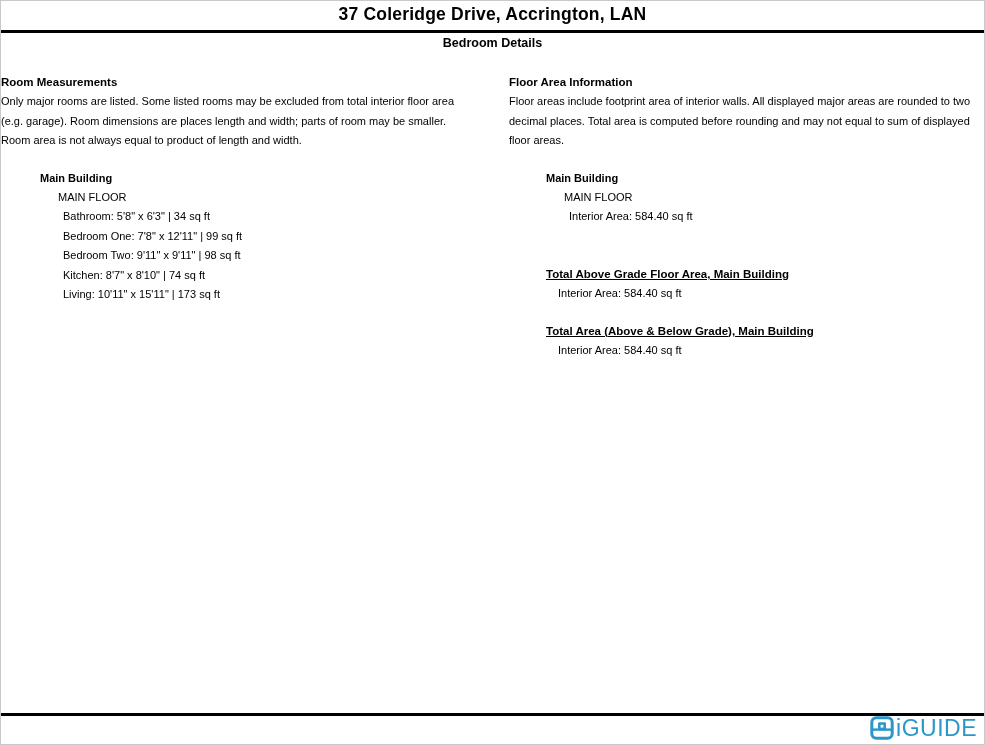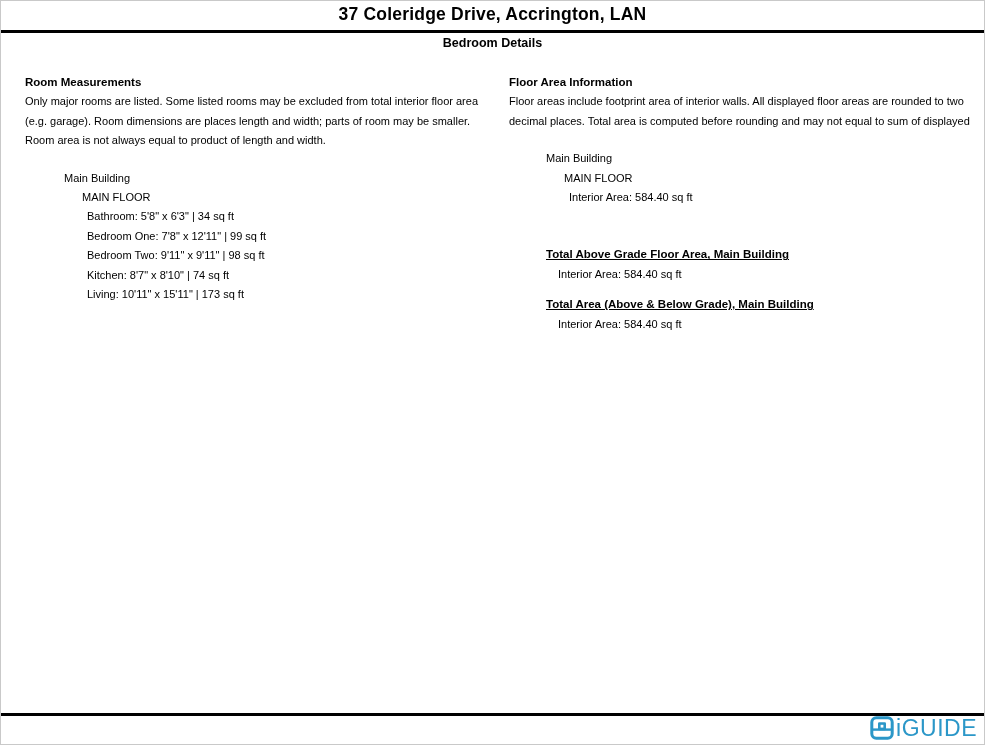--- a/index.html
+++ b/index.html
@@ -26,36 +26,36 @@
   }
   .doc-subtitle {
     position:absolute; top:35px; left:0; right:0;
     text-align:center;
     font-size:12.5px; font-weight:bold;
   }
   .col {
     position:absolute; top:72px;
     font-size:11px; line-height:19.4px;
   }
-  .col-left  { left:24px;  width:481px; }
+  .col-left  { left:0;  width:481px; }
   .col-right { left:508px; width:477px; }
   .section-heading {
     font-size:11.5px; font-weight:bold;
   }
   .desc-line { white-space:nowrap; }
   .building-block { margin-top:18px; }
-  .building-name { font-weight:normal; }
+  .building-name { font-weight:bold; }
   .lc-building   { margin-left:39px; }
   .lc-floor      { margin-left:57px; }
   .lc-room       { margin-left:62px; white-space:nowrap; }
   .rc-building   { margin-left:37px; }
   .rc-floor      { margin-left:55px; }
   .rc-interior   { margin-left:60px; white-space:nowrap; }
   .total-block-1 { margin-top:38px; }
-  .total-block-2 { margin-top:11px; }
+  .total-block-2 { margin-top:18px; }
   .total-heading { margin-left:37px; font-weight:bold; font-size:11.5px; white-space:nowrap;text-decoration:underline; }
   .total-interior{ margin-left:49px; white-space:nowrap; }
   .rule-bottom {
     position:absolute; top:712px; left:0;
     width:985px; height:2.5px; background:#000000;
   }
   .footer-disclaimer {
     position:absolute; top:720px; left:8px;
     font-size:9.5px; line-height:12px; color:#000000;
     white-space:nowrap;
@@ -92,22 +92,23 @@
       <div class="lc-room">Bathroom: 5'8" x 6'3" | 34 sq ft</div>
       <div class="lc-room">Bedroom One: 7'8" x 12'11" | 99 sq ft</div>
       <div class="lc-room">Bedroom Two: 9'11" x 9'11" | 98 sq ft</div>
       <div class="lc-room">Kitchen: 8'7" x 8'10" | 74 sq ft</div>
       <div class="lc-room">Living: 10'11" x 15'11" | 173 sq ft</div>
     </div>
   </div>
 
   <div class="col col-right">
     <div class="section-heading">Floor Area Information</div>
-    <div class="desc-line">Floor areas include footprint area of interior walls. All displayed floor areas are rounded to two</div>
+    <div class="desc-line">Floor areas include footprint area of interior walls. All displayed major areas are rounded to two</div>
     <div class="desc-line">decimal places. Total area is computed before rounding and may not equal to sum of displayed</div>
+    <div class="desc-line">floor areas.</div>
 
     <div class="building-block">
       <div class="building-name rc-building">Main Building</div>
       <div class="rc-floor">MAIN FLOOR</div>
       <div class="rc-interior">Interior Area: 584.40 sq ft</div>
     </div>
 
     <div class="total-block-1">
       <div class="total-heading">Total Above Grade Floor Area, Main Building</div>
       <div class="total-interior">Interior Area: 584.40 sq ft</div>

